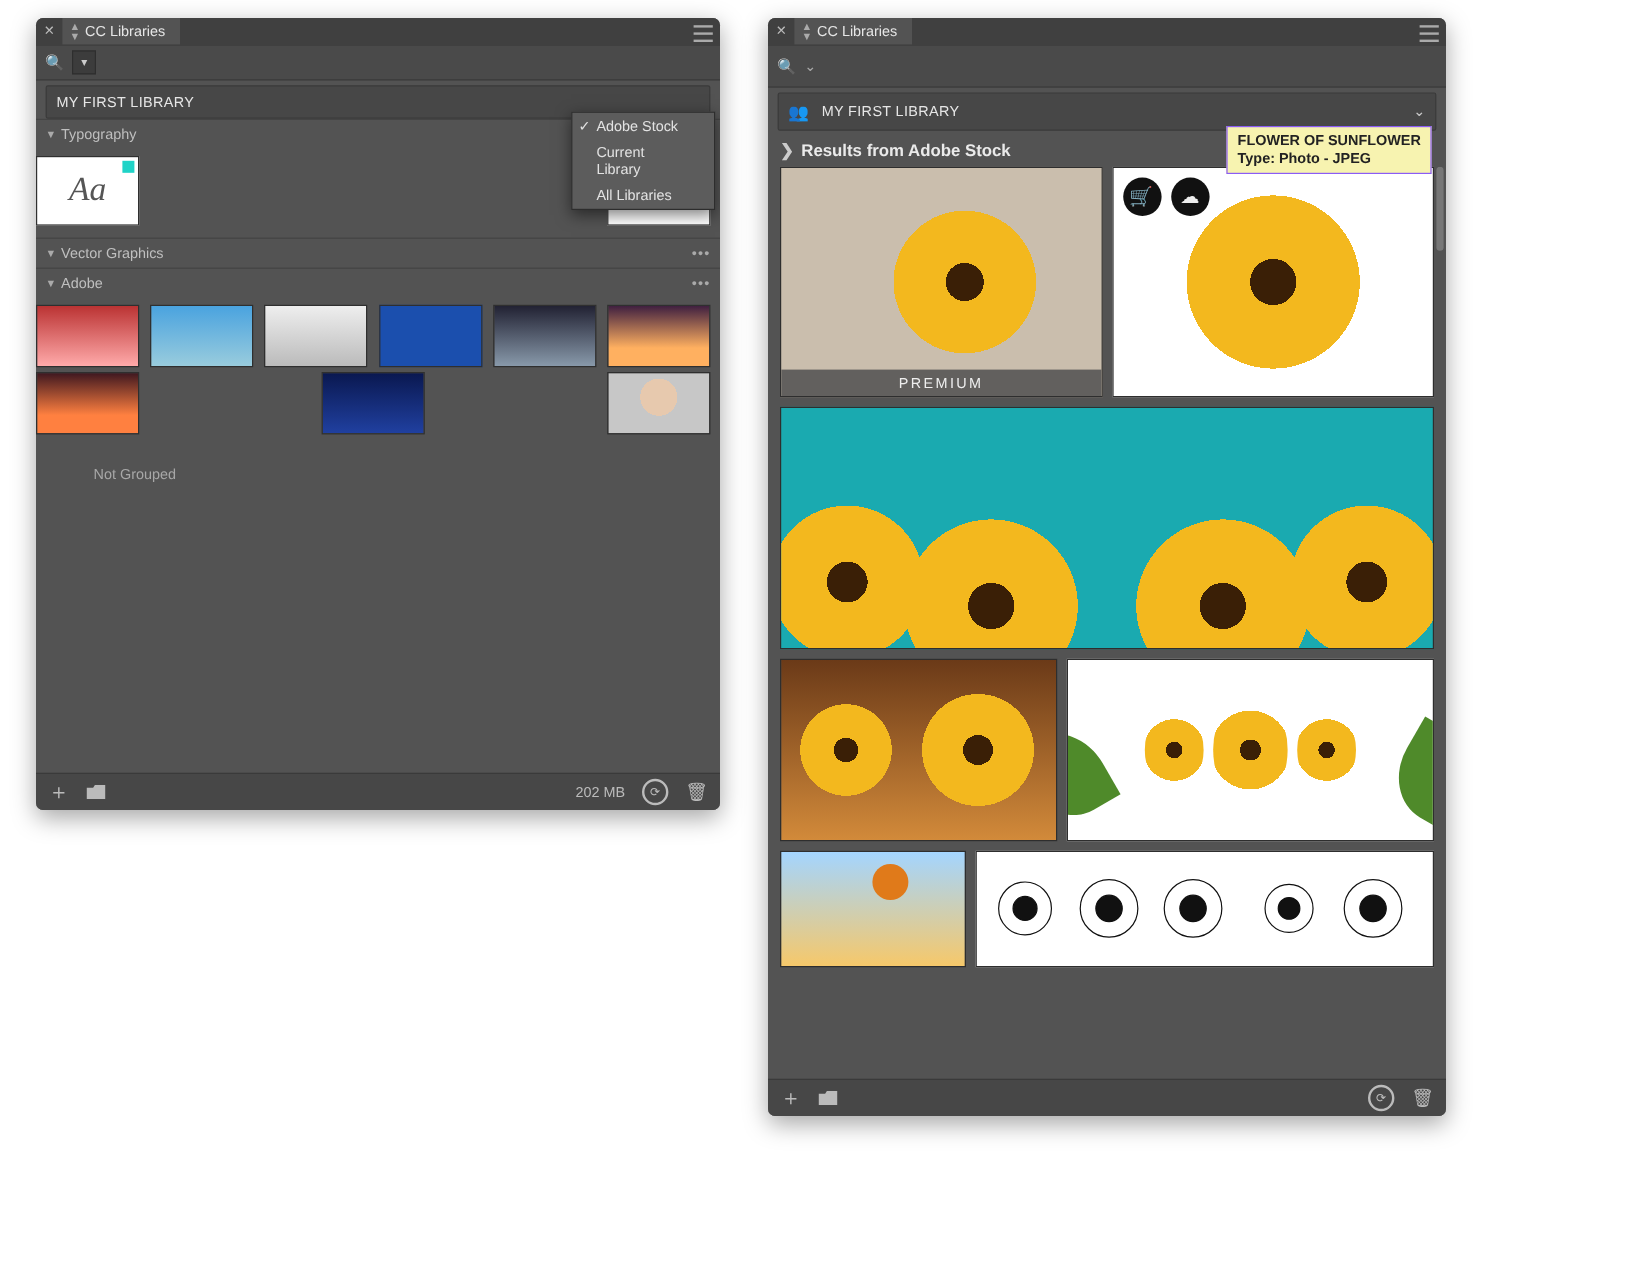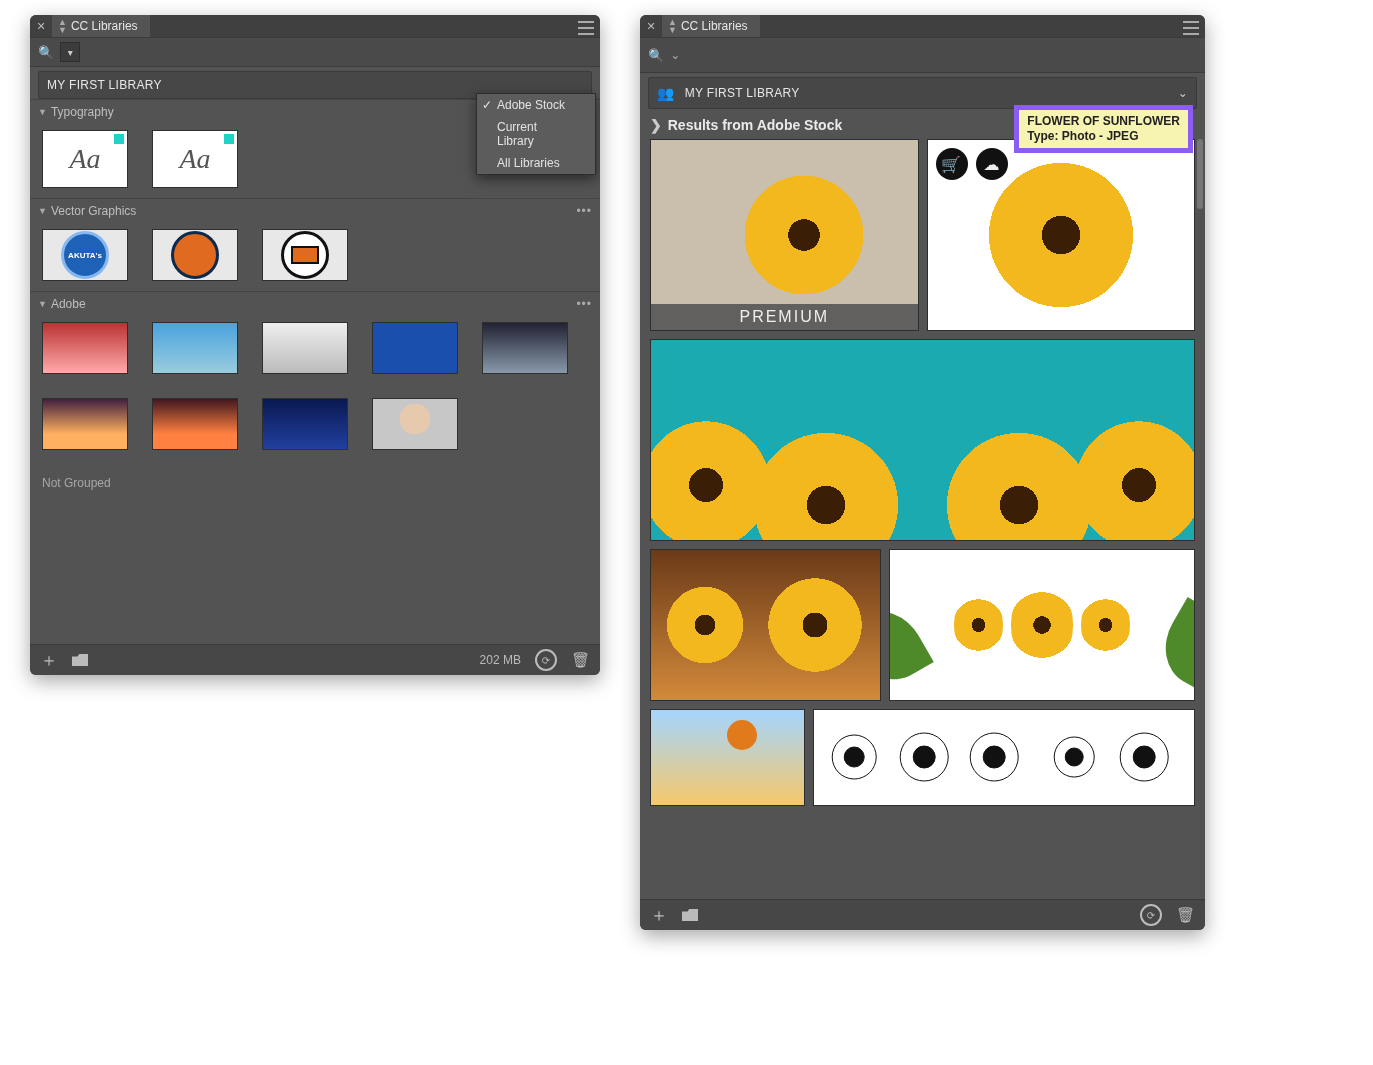--- a/index.html
+++ b/index.html
@@ -163,24 +163,25 @@
     height: 24px;
     padding: 0 8px;
     font-size: 12px;
     color:#bfbfbf;
     border-top: 1px solid #444;
   }
   .section-head .tri { font-size:9px; margin-right:4px; color:#aaa;}
   .section-head .dots { margin-left:auto; color:#aaa; letter-spacing:1px; }
 
   .section-body {
-    padding: 6px 8px 10px 12px;
+    padding: 6px 8px 10px 0;
     display:flex;
     flex-wrap: wrap;
-    gap: 24px;
+    gap: 4px;
+    justify-content: space-between;
   }
 
   
   .aa {
     width: 84px; height: 56px;
     background: #fff;
     border: 1px solid #2f2f2f;
     position: relative;
     display:flex; align-items:center; justify-content:center;
     font-style: italic; font-family: Georgia, serif;
@@ -263,21 +264,21 @@
     gap:6px;
     position: relative;
   }
   .results-head .chev-r { font-size:14px; color:#ccc; }
 
   .tooltip {
     position:absolute;
     right: 12px; top: -4px;
     background:#f7f3b0;
     color:#222;
-    border:5px solid #8b5cf6;
+    border:1px solid #8b5cf6;
     padding: 4px 8px;
     font-size: 12px;
     line-height: 15px;
     z-index: 6;
     white-space: nowrap;
   }
 
   .results-area {
     flex:1;
     overflow:hidden;
@@ -292,21 +293,21 @@
     background:#6b6b6b;
     border:1px solid #2e2e2e;
     position:relative;
     overflow:hidden;
     display:flex; align-items:center; justify-content:center;
   }
   .tile .premium {
     position:absolute; left:0; right:0; bottom:0;
     background:rgba(80,80,80,.85);
     text-align:center;
-    font-size:16px; letter-spacing:2px; color:#eee;
+    font-size:12px; letter-spacing:2px; color:#eee;
     padding:4px 2px;
   }
   .tile .actions {
     position:absolute; top:8px; left:8px;
     display:flex; gap:8px;
   }
   .circ {
     width:32px;height:32px;border-radius:50%;
     background:#111; color:#eee;
     display:flex;align-items:center;justify-content:center;
@@ -327,21 +328,21 @@
     border-radius:50%;
     z-index:-1;
   }
   .leaf { width:30%; height:50%; background:#4f8a2a; border-radius:0 60% 0 60%; }
 
   .scrollbar {
     position:absolute; right:2px; top:0; width:6px; height:70px;
     background:#777; border-radius:3px;
   }
 
-  .not-grouped { padding: 16px 12px; color:#a7a7a7; font-size:12px;}
+  .not-grouped { padding: 16px 12px; color:#a7a7a7; font-size:12px;margin-left:36px;}
 </style>
 </head>
 <body>
 
 <div class="page">
 
   <div class="panel panel-left">
 
     <div class="titlebar">
       <div class="win-close">✕</div>
@@ -379,33 +380,20 @@
     </div>
     <div class="section-body">
       <div class="aa">Aa</div>
       <div class="aa">Aa</div>
     </div>
 
     <div class="section-head">
       <span class="tri">▼</span>
       <span>Vector Graphics</span>
       <span class="dots">•••</span>
-    </div>
-    <div class="section-body">
-      <div class="vec">
-          <div class="badge blue">AKUTA's</div>
-        </div>
-      <div class="vec">
-          <div class="badge orange"></div>
-        </div>
-      <div class="vec">
-          <div class="badge bw">
-            <div class="inner"></div>
-          </div>
-        </div>
     </div>
 
     <div class="section-head">
       <span class="tri">▼</span>
       <span>Adobe</span>
       <span class="dots">•••</span>
     </div>
     <div class="section-body">
       <div class="thumb" style="background:linear-gradient(#b33,#faa);"></div>
       <div class="thumb" style="background:linear-gradient(#4aa3df,#9cd);"></div>

